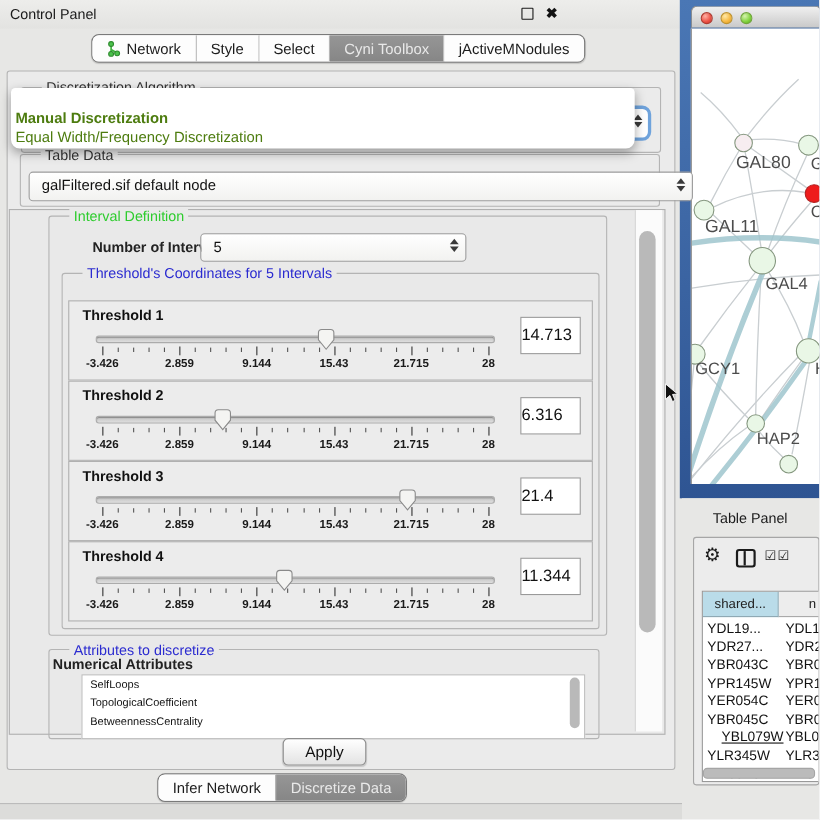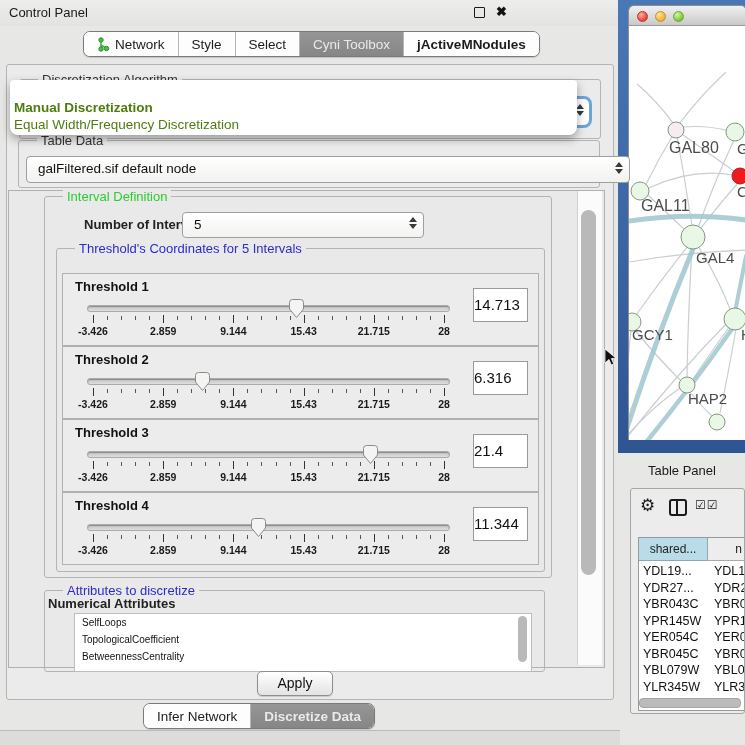--- a/index.html
+++ b/index.html
@@ -9,21 +9,21 @@
   
   #titlebar{left:0;top:0;width:620px;height:26px;background:linear-gradient(#ededeb,#e3e3e1);}
   #panel-title{left:9px;top:5px;font-size:13px;color:#1a1a1a;}
   #float-icon{right:135px;top:7px;width:9px;height:9px;border:1.5px solid #1a1a1a;border-radius:1px;}
   #close-icon{right:113px;top:4px;font-size:13px;font-weight:bold;color:#111;}
   
   .segbar{display:flex;border:1px solid #7a7a7a;border-radius:7px;overflow:hidden;background:#fff;
           height:24px;box-shadow:0 1px 1px rgba(0,0,0,.15);}
   .seg{display:flex;align-items:center;gap:5px;padding:0 13px;font-size:13.5px;color:#1c1c1c;
        border-right:1px solid #b5b5b5;background:#fdfdfd;white-space:nowrap;cursor:default;}
-  .seg:last-child{border-right:none;font-weight:bold;}
+  .seg:last-child{border-right:none;}
   .seg.sel{background:linear-gradient(#969696,#868686);color:#e9e9e9;}
   #top-tabs{left:83px;top:31px;}
   #bottom-tabs{left:143px;top:703px;}
   
   #outer-panel{left:6px;top:64px;width:606px;height:634px;background:#ebebeb;
                border:1px solid #b4b4b4;border-radius:3px;}
   .group{position:absolute;border:1px solid #b4b4b4;border-radius:3px;}
   .group-title{position:absolute;top:-8px;left:18px;padding:0 4px;font-size:13px;background:#ebebeb;}
   .gt-green{color:#2ecc2e;background:#e9e9e9;}
   .gt-blue{color:#2b2bd0;background:#e9e9e9;}
@@ -447,21 +447,21 @@
           <div class="cell" style="left: 4px; top: 42.5px;">YDR27...</div>
           <div class="cell" style="left: 75px; top: 42.5px;">YDR2</div>
           <div class="cell" style="left: 4px; top: 59px;">YBR043C</div>
           <div class="cell" style="left: 75px; top: 59px;">YBR0</div>
           <div class="cell" style="left: 4px; top: 75.5px;">YPR145W</div>
           <div class="cell" style="left: 75px; top: 75.5px;">YPR1</div>
           <div class="cell" style="left: 4px; top: 92px;">YER054C</div>
           <div class="cell" style="left: 75px; top: 92px;">YER0</div>
           <div class="cell" style="left: 4px; top: 108.5px;">YBR045C</div>
           <div class="cell" style="left: 75px; top: 108.5px;">YBR0</div>
-          <div class="cell" style="left: 4px; top: 125px;">YBL079W</div>
+          <div class="cell" style="left: 17px; top: 125px; text-decoration: underline;">YBL079W</div>
           <div class="cell" style="left: 75px; top: 125px;">YBL0</div>
           <div class="cell" style="left: 4px; top: 141.5px;">YLR345W</div>
           <div class="cell" style="left: 75px; top: 141.5px;">YLR3</div>
           <div class="cell" style="left: 4px; top: 158px;">YIL052C</div>
           <div class="cell" style="left: 75px; top: 158px;">YIL0</div>
         </div>
       <div class="abs" id="h-scroll"></div>
     </div>
   </div>
 

